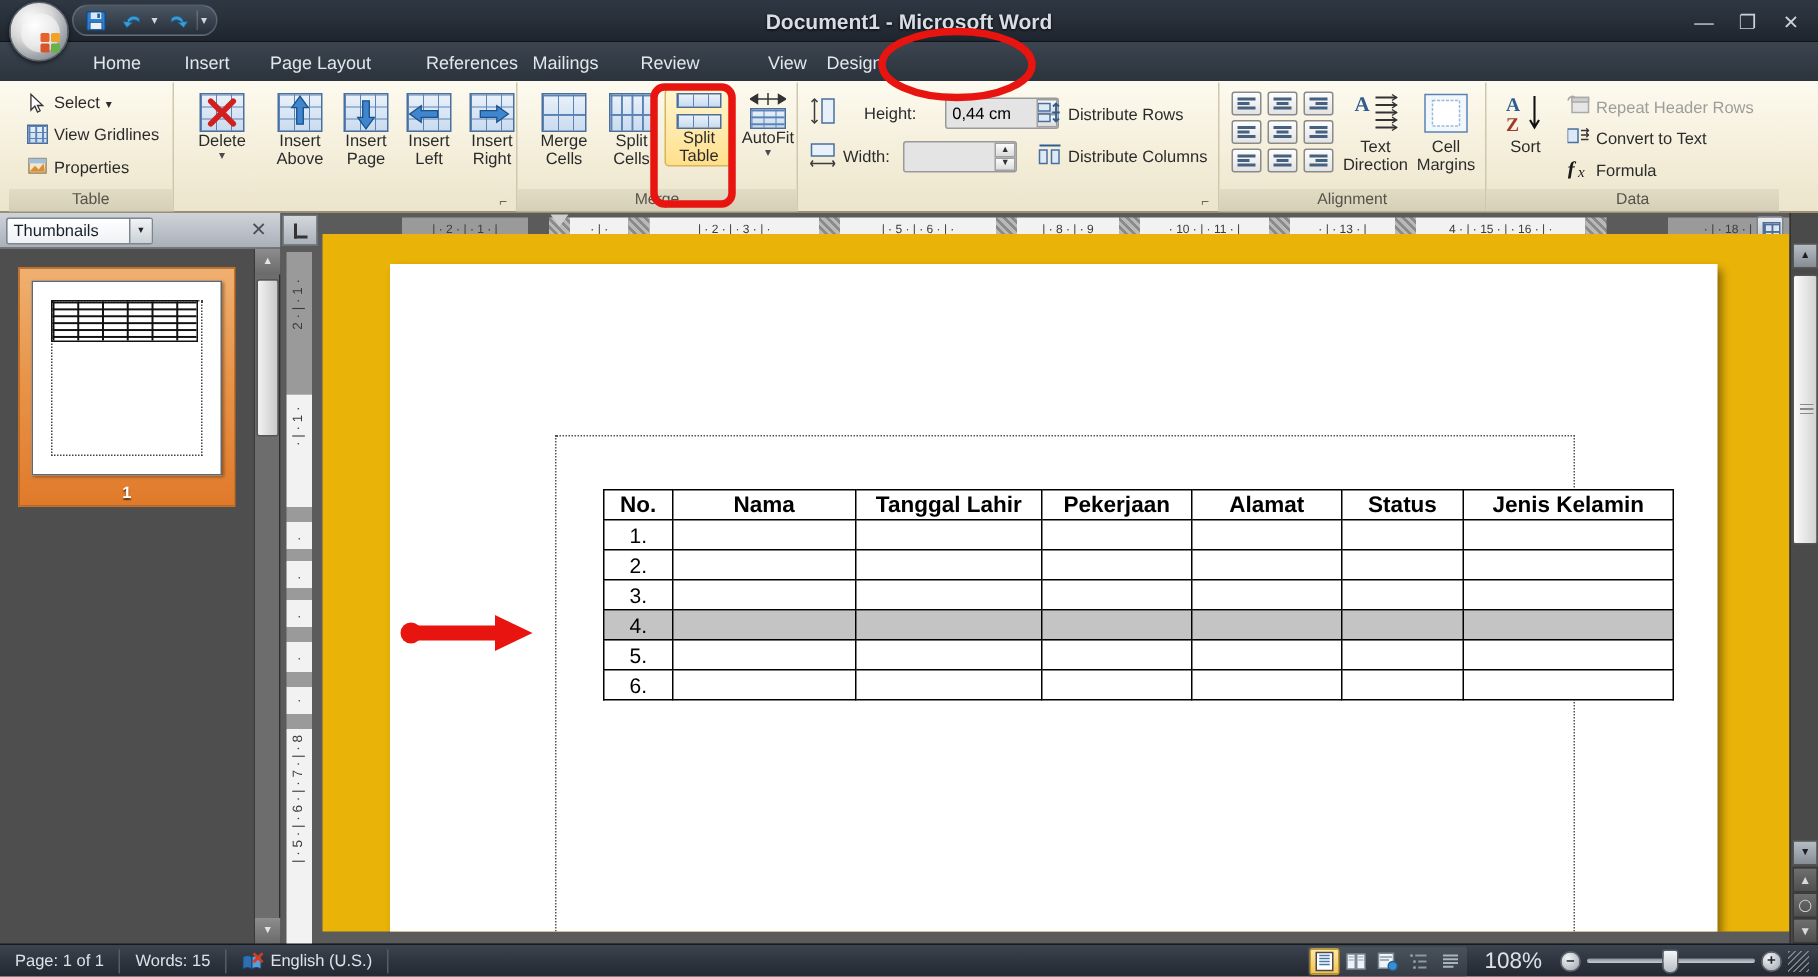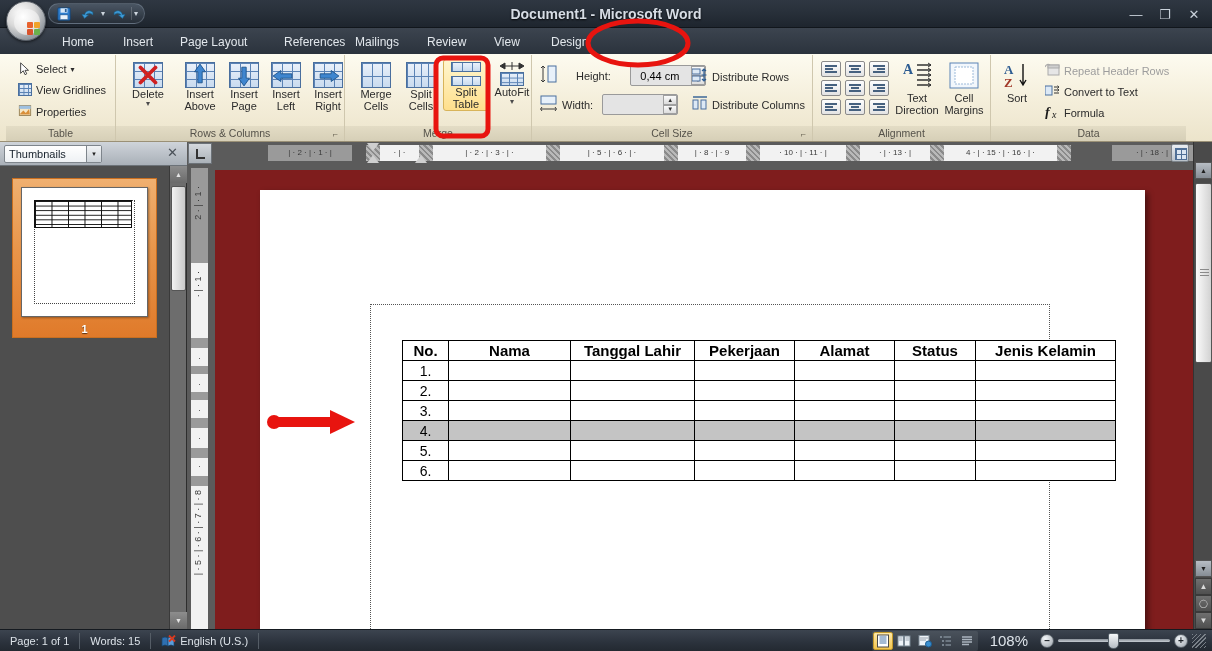--- a/index.html
+++ b/index.html
@@ -150,21 +150,21 @@
               background:linear-gradient(180deg,#fbfbfb,#dcdcdc); border:1px solid #a0a0a0;}
   .numfield {
     display:flex; align-items:center; height:21px;
     border:1px solid #9a9a9a; background:#fff; border-radius:2px;
   }
   .numfield input {
     border:none; outline:none; width:58px; height:19px; font-size:11px;
     padding:0 4px; font-family:"Liberation Sans",sans-serif; background:transparent;
   }
   .numfield.gray { background:#e4e4e4;}
-  .numfield.gray input { background:transparent;text-align:center;}
+  .numfield.gray input { background:transparent;}
 
   
   .aligncell {
     width:20px;height:16px; border:1px solid #8a8a8a; border-radius:2px;
     background:linear-gradient(180deg,#fdfdfd,#e3e3e3);
     display:flex; flex-direction:column; justify-content:center; gap:1.5px;
     padding:0 3px; cursor:pointer;
   }
   .aligncell b { display:block; height:1.5px; background:#46617f; }
 
@@ -286,22 +286,22 @@
     content:""; position:absolute; left:3px; top:3px; width:10px;height:10px;
     background:
       linear-gradient(to right,#4f6f96 1px,transparent 1px) 0 0/5px 100%,
       linear-gradient(to bottom,#4f6f96 1px,transparent 1px) 0 0/100% 5px,
       #dbe6f2;
     border:1px solid #4f6f96;
   }
 
   
   .docarea {
-    position:absolute; left:215px; top:28px; width:978px; height:465px;
-    background:#7f1d1d; overflow:hidden;
+    position:absolute; left:215px; top:14px; width:978px; height:465px;
+    background:#eab308; overflow:hidden;
   }
   .page {
     position:absolute; left:45px; top:20px; width:885px; height:460px;
     background:#fff; box-shadow: 3px 3px 6px rgba(0,0,0,.45);
   }
   .textbound {
     position:absolute; left:110px; top:114px; width:680px; height:345px;
     border-left:1px dotted #555; border-right:1px dotted #555; border-top:1px dotted #555;
   }
 
@@ -434,21 +434,21 @@
 </div>
 
 <div class="tabstrip">
   <div class="ctx-tabbg"></div>
   <div class="tab" style="left:52px">Home</div>
   <div class="tab" style="left:113px">Insert</div>
   <div class="tab" style="left:170px">Page Layout</div>
   <div class="tab" style="left:274px">References</div>
   <div class="tab" style="left:345px">Mailings</div>
   <div class="tab" style="left:417px">Review</div>
-  <div class="tab" style="left:484px">View</div>
+  <div class="tab" style="left:502px">View</div>
   <div class="tab" style="left:541px">Design</div>
   <div class="tab active" style="left:605px">Layout</div>
   <div class="helpbtn">?</div>
 </div>
 
 <div class="ribbon">
 
   <div class="rgroup" style="left:6px; width:110px;">
     <div class="ritem-h" style="left:8px; top:5px;">
       <svg width="14" height="14" viewBox="0 0 16 16">
@@ -523,21 +523,20 @@
     <div class="ritem" style="left:190px; top:4px; width:44px;">
       <span class="tbl-ico">
         <span class="tbl-grid"></span>
         <svg style="position:absolute;left:5px;top:7px" width="22" height="14" viewBox="0 0 20 12">
             <path d="M19 6 L12 1 L12 4 L2 4 L2 8 L12 8 L12 11 Z" fill="#3f86cf" stroke="#1b5189" stroke-width=".8"></path>
           </svg>
       </span>
       <span class="lbl">Insert</span>
       <span class="lbl">Right</span>
     </div>
-    <div class="rgroup-label">Rows &amp; Columns</div>
     <div class="rgroup-dlg">⌐</div>
   </div>
 
   <div class="rgroup" style="left:345px; width:187px;">
     <div class="ritem" style="left:8px; top:4px; width:46px;">
       <span class="tbl-ico">
         <span class="tbl-grid" style="background:
             linear-gradient(to right,#5b83b5 1px,transparent 1px) 0 0/10px 100%,
             linear-gradient(to bottom,#5b83b5 1px,transparent 1px) 0 0/100% 13px,
             linear-gradient(180deg,#eaf1fa,#c9dbef);"></span>
@@ -636,21 +635,20 @@
     <div class="ritem-h" style="left:156px; top:39px;">
       <span>
         <svg width="16" height="15" viewBox="0 0 16 15">
             <path d="M1 1 L15 1" stroke="#2e5d92" stroke-width="1.4"></path>
             <rect x="1" y="4" width="5" height="9" fill="#dde9f5" stroke="#4a6f9e"></rect>
             <rect x="9" y="4" width="5" height="9" fill="#dde9f5" stroke="#4a6f9e"></rect>
           </svg>
       </span>
       <span>Distribute Columns</span>
     </div>
-    <div class="rgroup-label">Cell Size</div>
     <div class="rgroup-dlg">⌐</div>
   </div>
 
   <div class="rgroup" style="left:813px; width:178px;">
     <div style="position:absolute; left:8px; top:6px; display:grid; grid-template-columns:repeat(3,22px); gap:3px 2px;">
       <span class="aligncell">
           <b style="width:100%"></b>
           <b style="width:70%"></b>
           <b style="width:100%"></b>
         </span>

